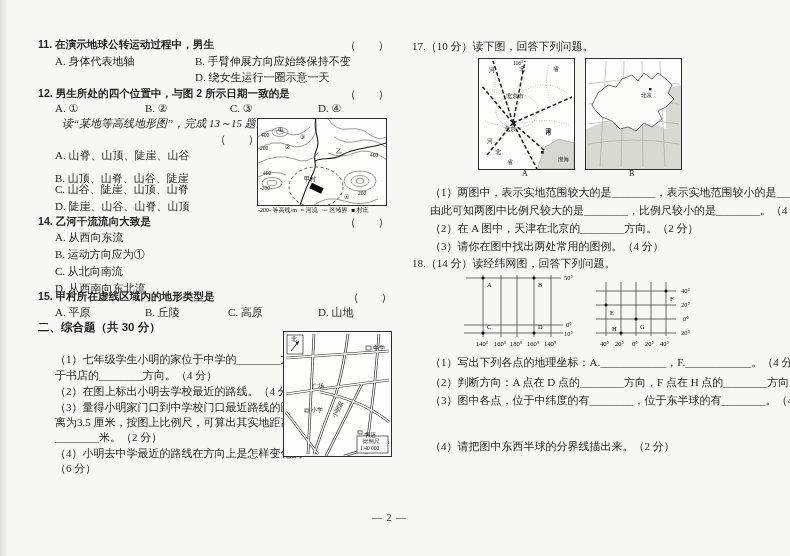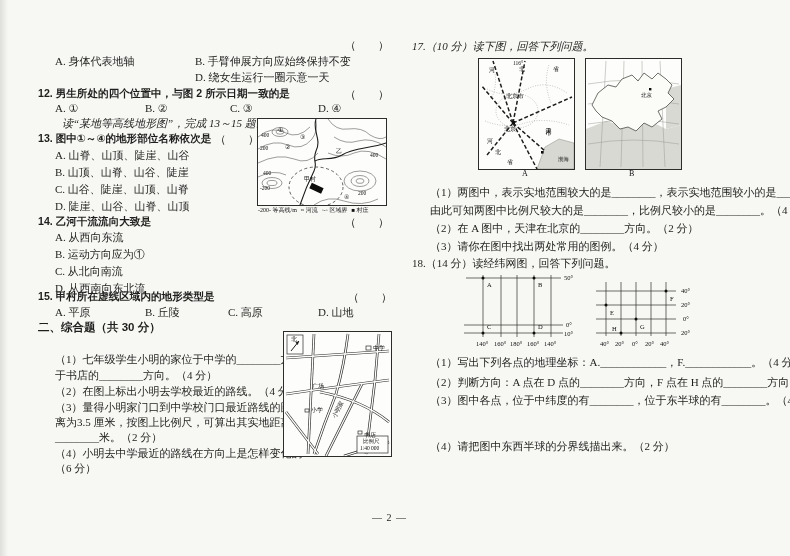--- a/index.html
+++ b/index.html
@@ -20,38 +20,38 @@
   .legend{position:absolute;font-size:6px;white-space:nowrap;color:#111;}
   .legend span{margin-right:4px;}
   .pageno{position:absolute;font-size:10px;letter-spacing:1px;}
   svg{position:absolute;left:0;top:0;}
 </style>
 </head>
 <body>
 
 <div class="page">
 
+  <div class="ln bold" style="left:38px;top:38px;">11. 在演示地球公转运动过程中，男生</div>
   <div class="brk" style="left:345px;top:38px;">（　　）</div>
   <div class="ln" style="left:55px;top:55px;">A. 身体代表地轴</div>
   <div class="ln" style="left:195px;top:55px;">B. 手臂伸展方向应始终保持不变</div>
   <div class="ln" style="left:195px;top:71px;">D. 绕女生运行一圈示意一天</div>
 
   <div class="ln bold" style="left:38px;top:87px;">12. 男生所处的四个位置中，与图 2 所示日期一致的是</div>
   <div class="brk" style="left:345px;top:87px;">（　　）</div>
   <div class="ln" style="left:55px;top:102px;">A. ①</div>
   <div class="ln" style="left:145px;top:102px;">B. ②</div>
   <div class="ln" style="left:230px;top:102px;">C. ③</div>
   <div class="ln" style="left:318px;top:102px;">D. ④</div>
 
   <div class="ln kai" style="left:62px;top:117px;">读“某地等高线地形图”，完成 13～15 题。</div>
 
-  <div class="ln bold" style="left:38px;top:132px;">13. 图中①～④的地形部位名称依次是</div>
   <div class="brk" style="left:215px;top:132px;">（　　）</div>
   <div class="ln" style="left:55px;top:149px;">A. 山脊、山顶、陡崖、山谷</div>
-  <div class="ln" style="left:55px;top:166px;">B. 山顶、山脊、山谷、陡崖</div>
+  <div class="ln" style="left:55px;top:172px;">B. 山顶、山脊、山谷、陡崖</div>
   <div class="ln" style="left:55px;top:183px;">C. 山谷、陡崖、山顶、山脊</div>
   <div class="ln" style="left:55px;top:200px;">D. 陡崖、山谷、山脊、山顶</div>
 
   <div class="ln bold" style="left:38px;top:215px;">14. 乙河干流流向大致是</div>
   <div class="brk" style="left:345px;top:215px;">（　　）</div>
   <div class="ln" style="left:55px;top:231px;">A. 从西向东流</div>
   <div class="ln" style="left:55px;top:248px;">B. 运动方向应为①</div>
   <div class="ln" style="left:55px;top:265px;">C. 从北向南流</div>
   <div class="ln" style="left:55px;top:282px;">D. 从西南向东北流</div>
 
@@ -153,21 +153,21 @@
     <span class="ml" style="left:7px;top:4px;">北</span>
     <span class="ml" style="left:89px;top:13px;">中学</span>
     <span class="ml" style="left:28px;top:51px;">广场</span>
     <span class="ml" style="left:27px;top:75px;">小学</span>
     <span class="ml" style="left:47px;top:84px;transform:rotate(-62deg);transform-origin:left top;">小明家</span>
     <span class="ml" style="left:80px;top:100px;">书店</span>
     <span class="ml ml5" style="left:79px;top:106px;">比例尺</span>
     <span class="ml ml5" style="left:76px;top:113px;">1∶40 000</span>
   </div>
 
-  <div class="ln" style="left:412px;top:40px;font-style:italic;">17.（10 分）读下图，回答下列问题。</div>
+  <div class="ln" style="left:412px;top:40px;">17.（10 分）读下图，回答下列问题。</div>
 
   <div class="mapbox" style="left:478px;top:58px;width:95px;height:110px;">
     <svg width="95" height="110" viewBox="0 0 95 110">
       <path d="M66,88 L80,80 L95,84 L95,110 L58,110 Z" fill="#d8d8d3" stroke="#8a8a86" stroke-width="0.5"></path>
       <g fill="none" stroke="#8a8a86" stroke-width="0.5" stroke-dasharray="1,1.5">
         <path d="M8,30 Q28,40 48,30 Q68,20 88,34"></path>
         <path d="M6,62 Q26,70 46,64 Q66,58 90,66"></path>
         <ellipse cx="38" cy="52" rx="21" ry="17"></ellipse>
         <path d="M14,8 Q20,24 12,40"></path>
         <path d="M70,6 Q64,24 72,44"></path>

